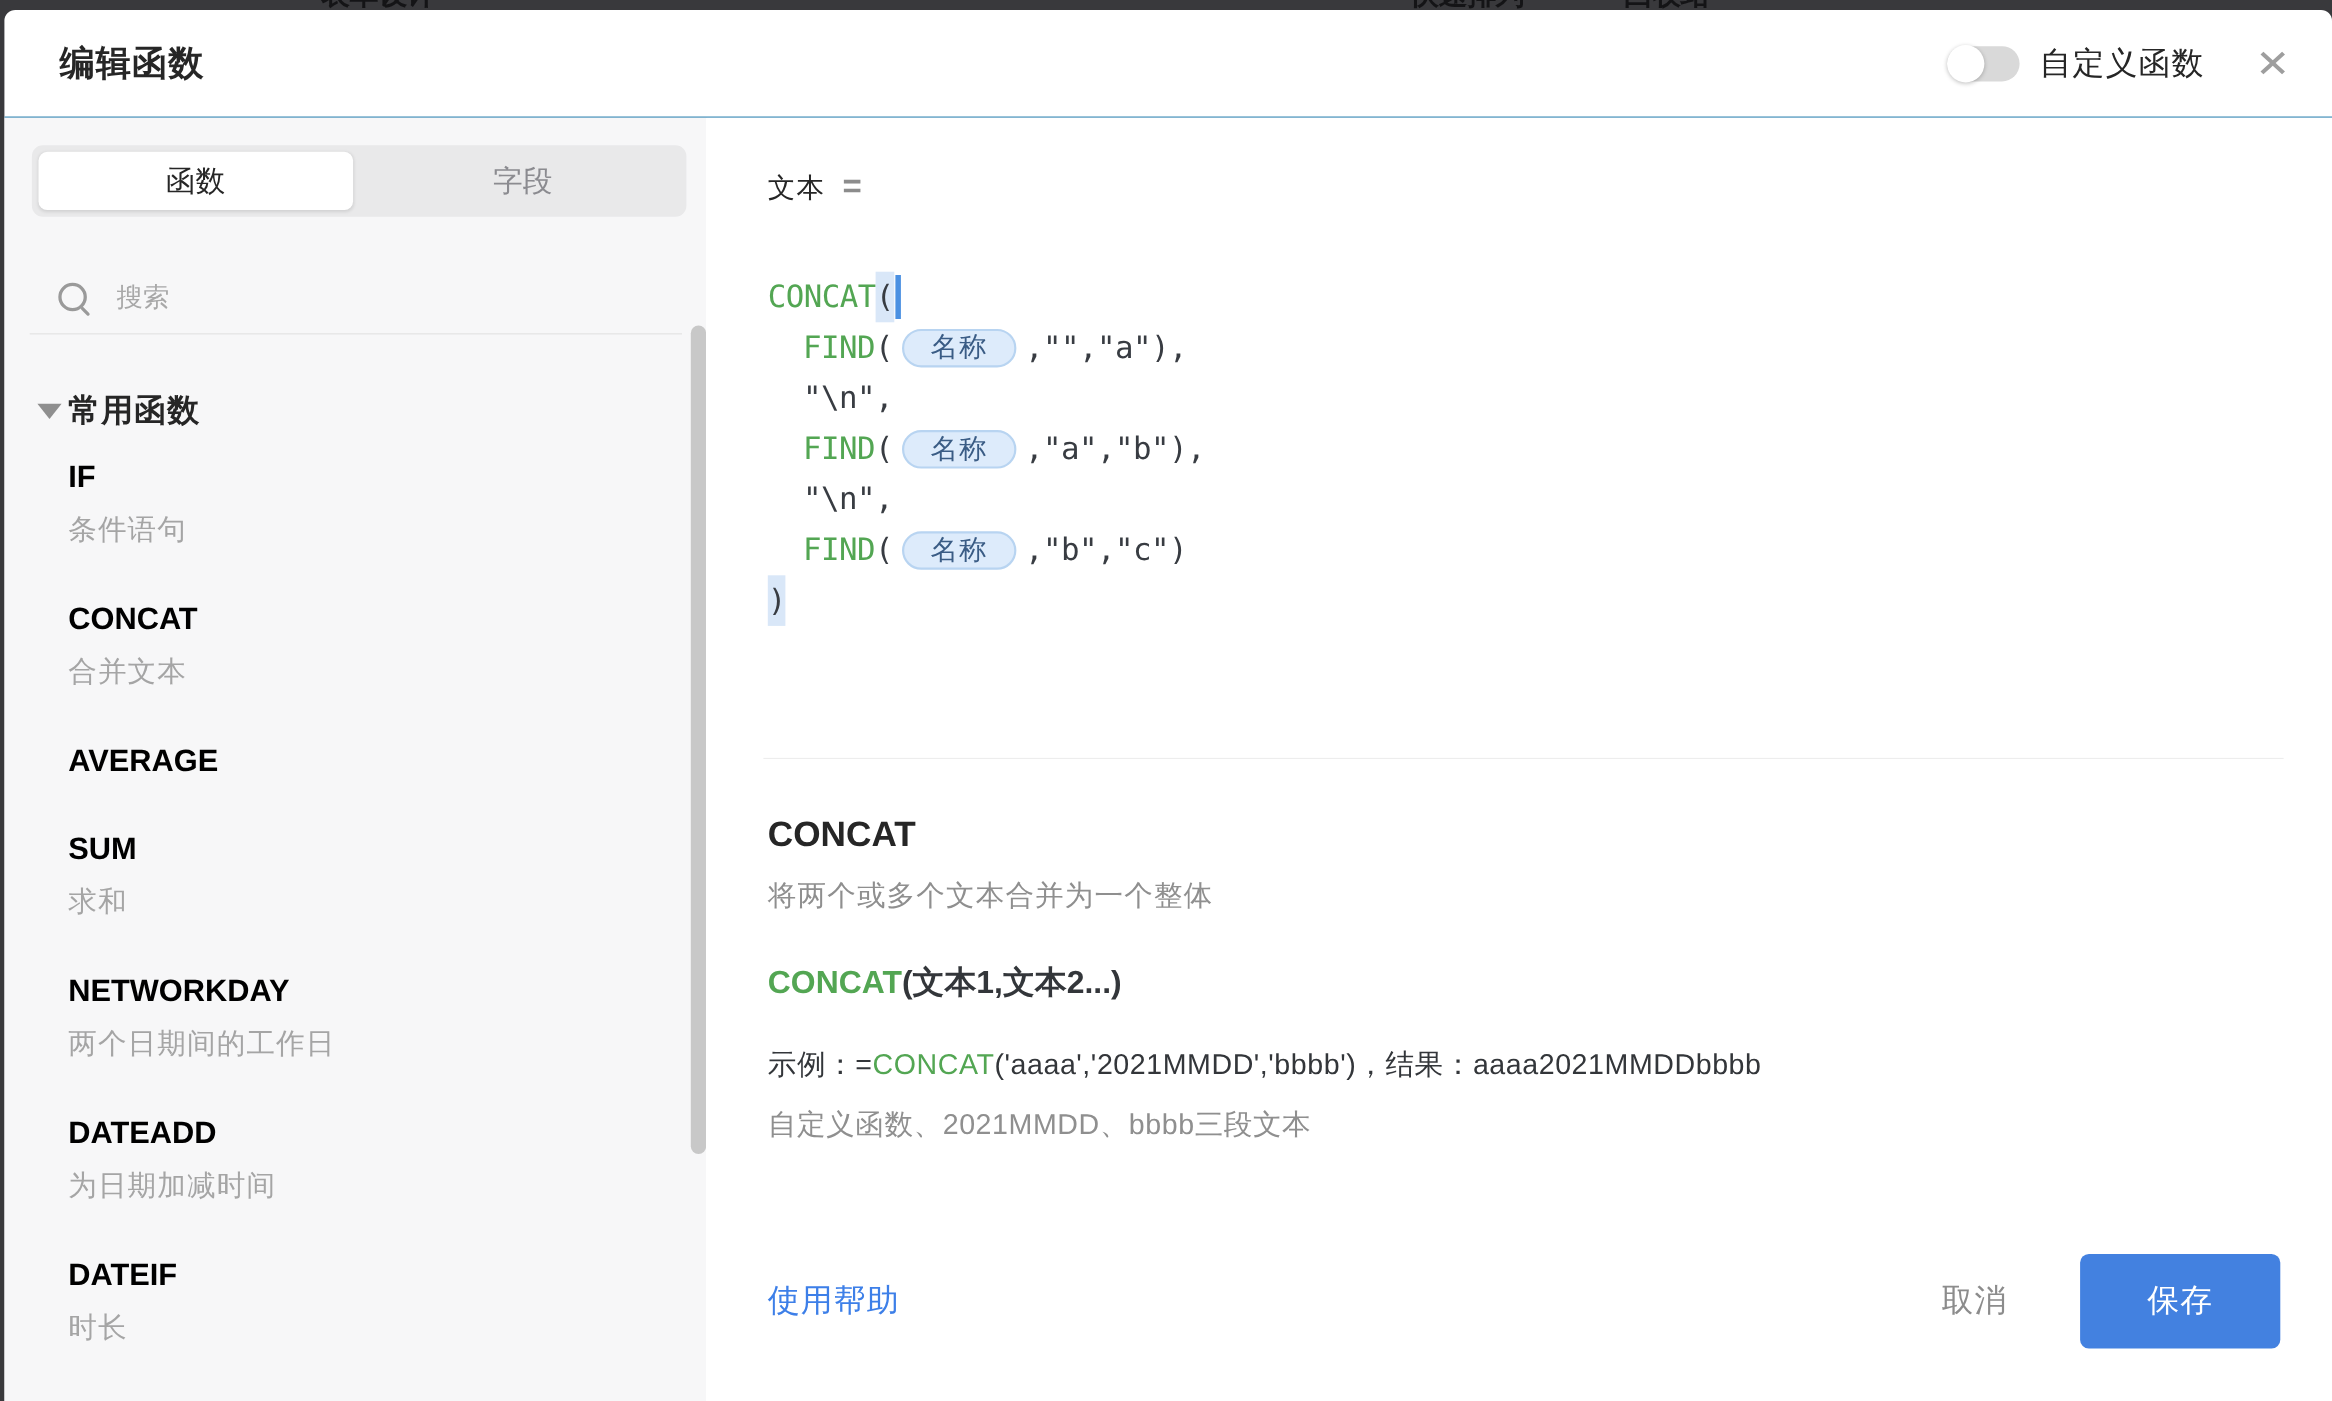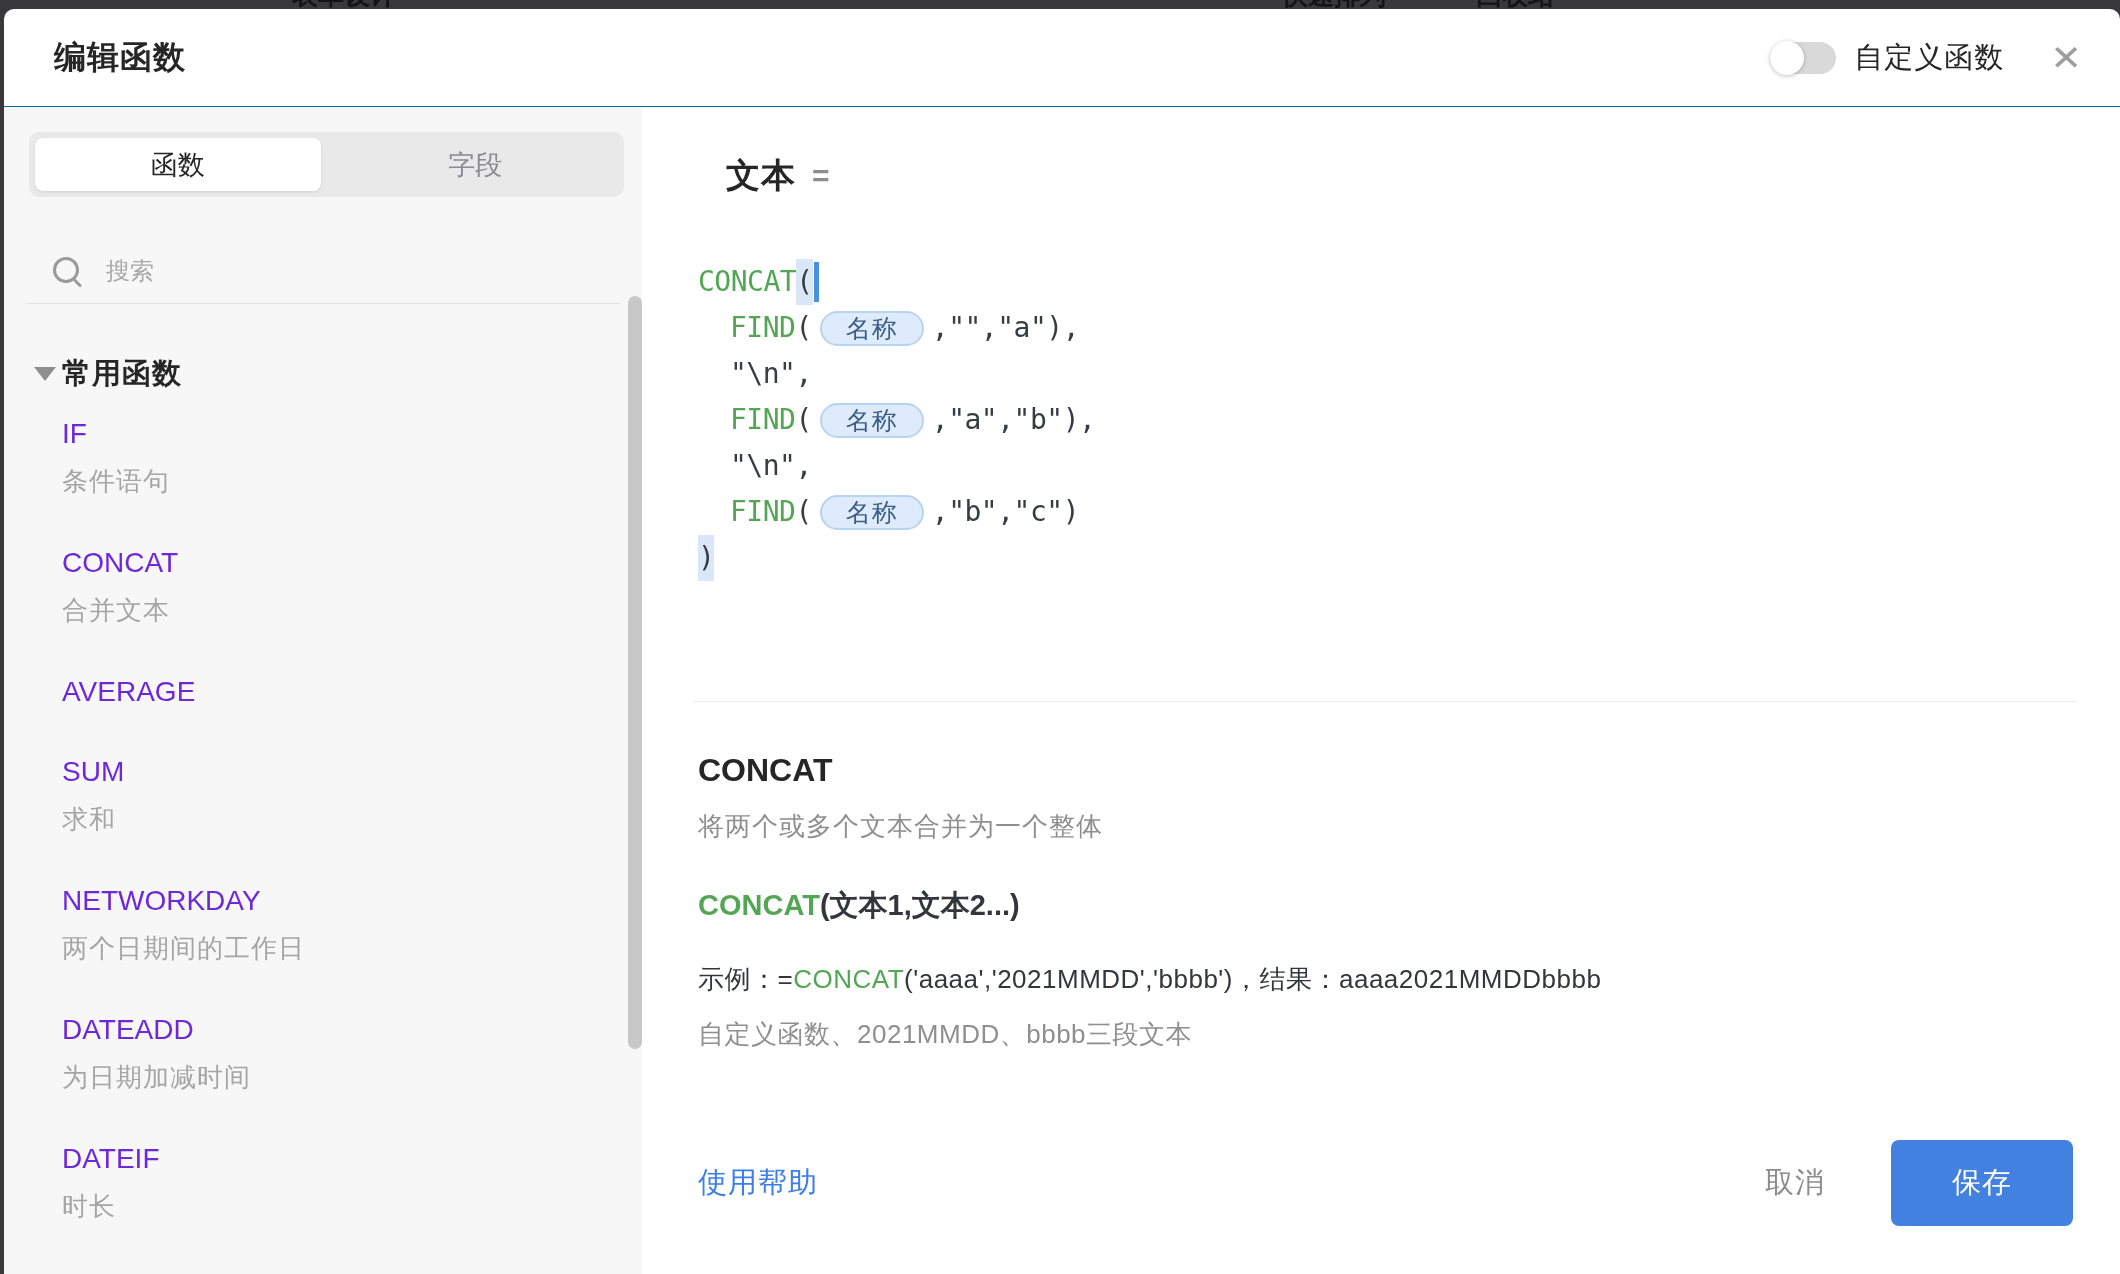--- a/index.html
+++ b/index.html
@@ -52,28 +52,28 @@
     font-family:Liberation Serif, serif;}
   .search-input::placeholder{color:#a8a8a8;}
   .search-divider{height:1px;background:#e2e2e2;margin:12px 22px 0 23px;}
   .fn-list{padding:0 0 0 0;}
   .section-header{display:flex;align-items:center;margin-top:50px;padding-left:58px;position:relative;cursor:pointer;}
   .tri{position:absolute;left:30px;width:0;height:0;}
   .tri.down{border-left:11px solid transparent;border-right:11px solid transparent;border-top:14px solid #8f8f8f;}
   .section-label{font-size:29px;font-weight:700;color:#262626;letter-spacing:1px;}
   .fn-item{padding:24px 20px 24px 58px;cursor:pointer;}
   .fn-item:first-child{margin-top:28px;}
-  .fn-name{font-size:28px;font-weight:400;color:#6d28d9;}
+  .fn-name{font-size:28px;font-weight:700;color:#000000;}
   .fn-desc{font-size:26px;color:#a5a5a5;margin-top:14px;letter-spacing:1px;}
   .sb-scrollbar{position:absolute;right:0;top:189px;width:14px;height:753px;border-radius:7px;background:#c8c8c8;cursor:pointer;}
 
   
   .main{flex:1;position:relative;background:#ffffff;padding:0 0 0 56px;min-width:0;}
   .result-row{margin-top:46px;display:flex;align-items:center;}
-  .result-label{font-size:34px;font-weight:700;color:#262626;letter-spacing:1px;margin-left:28px;}
+  .result-label{font-size:25px;font-weight:400;color:#262626;letter-spacing:1px;}
   .result-equals{font-size:30px;font-weight:700;color:#8c8c8c;margin-left:16px;}
 
   .code-area{margin-top:60px;font-family:"DejaVu Sans Mono",monospace;font-size:28px;
     letter-spacing:-0.5px;color:#383c42;cursor:text;}
   .code-line{line-height:46px;height:46px;display:flex;align-items:center;white-space:pre;}
   .code-line.ind{padding-left:32px;}
   .seg-fn{color:#53a653;}
   .seg-tx{color:#383c42;}
   .seg-hl{color:#383c42;background:#d9e7f8;}
   .pill{display:inline-flex;align-items:center;justify-content:center;

